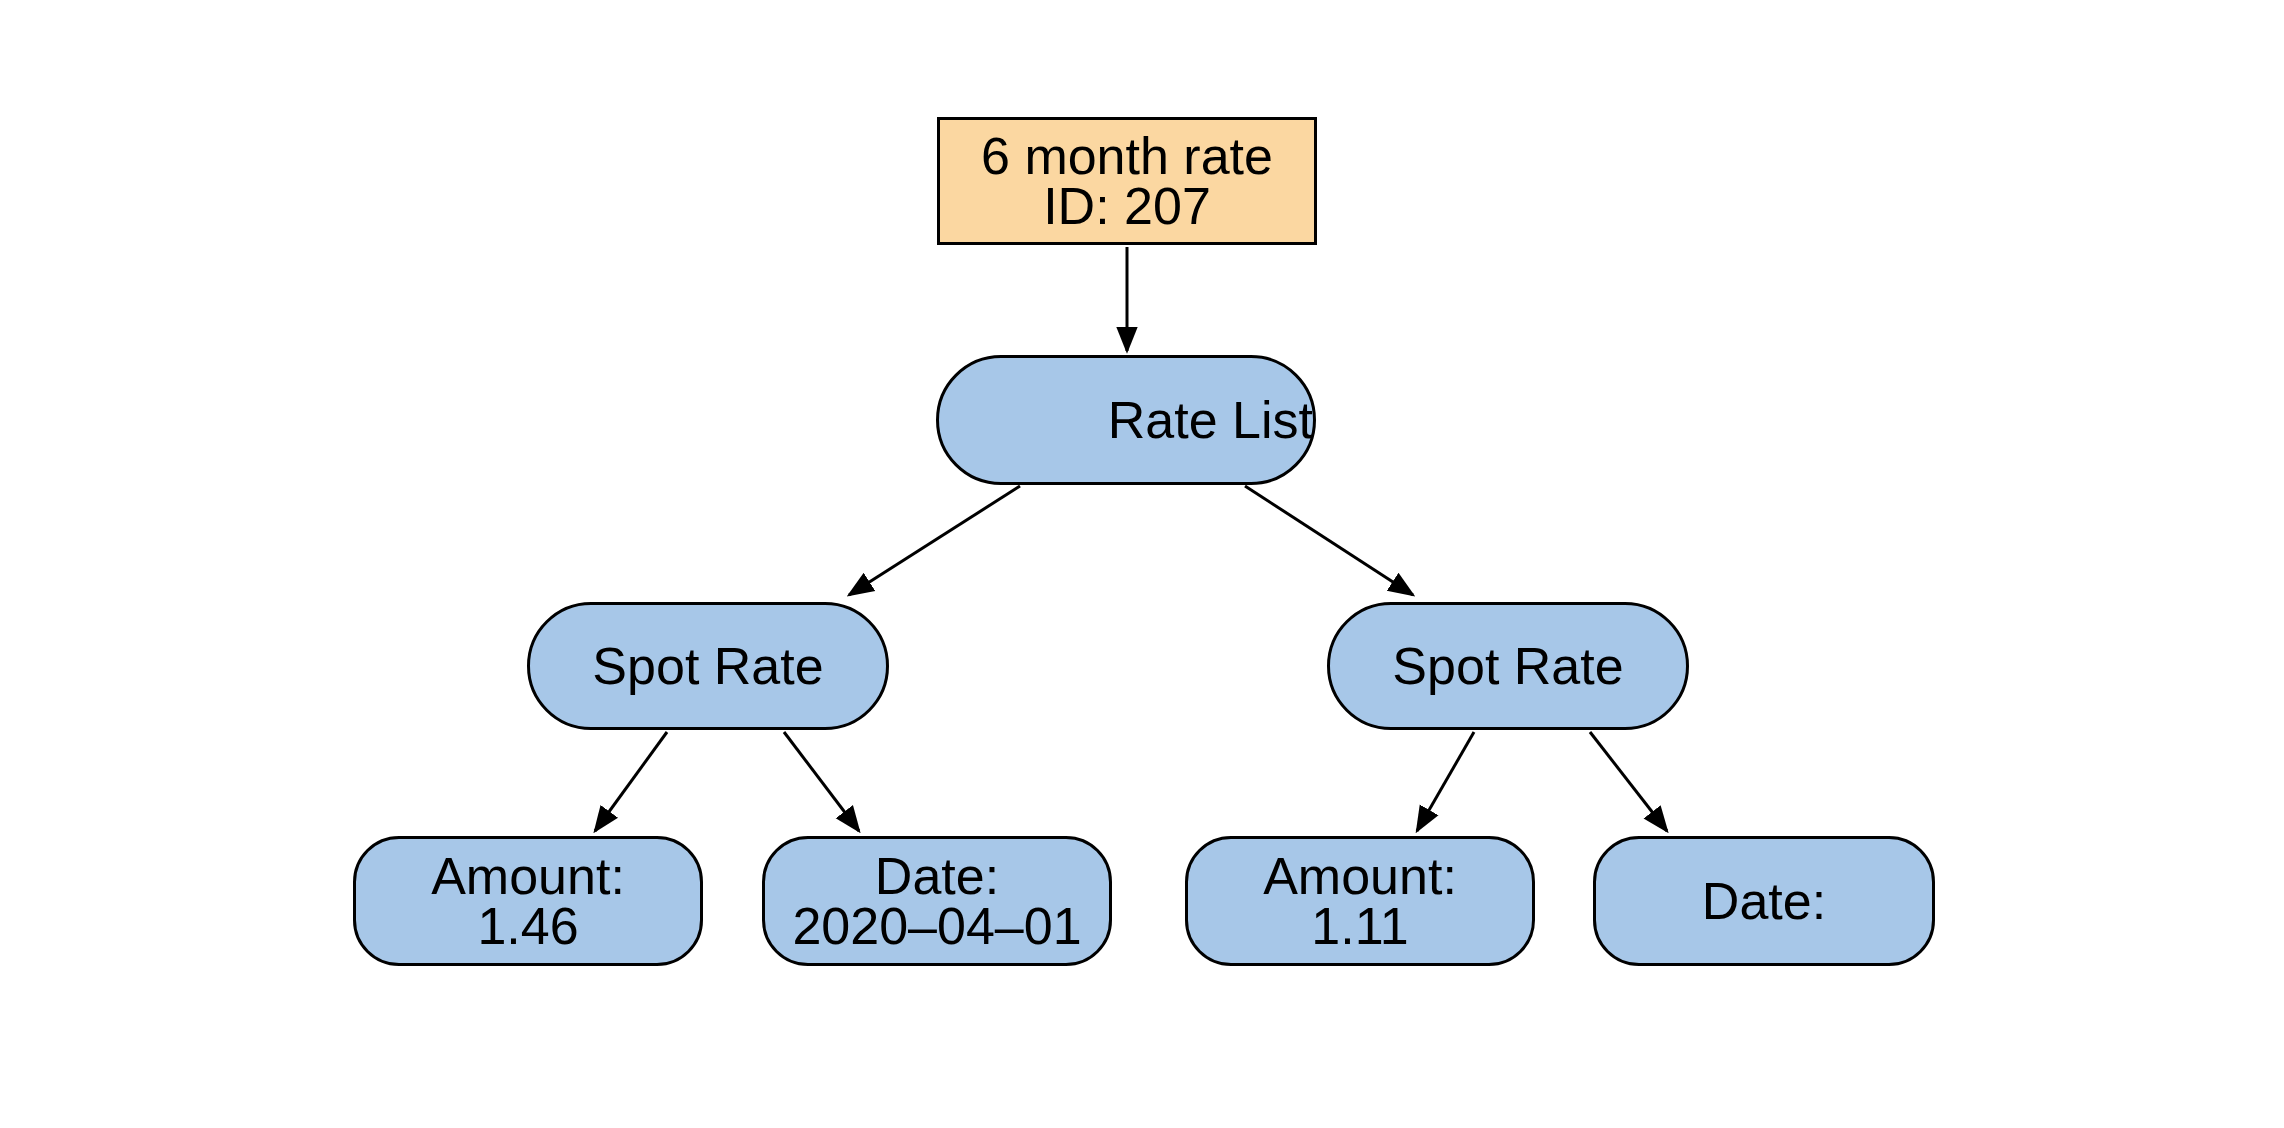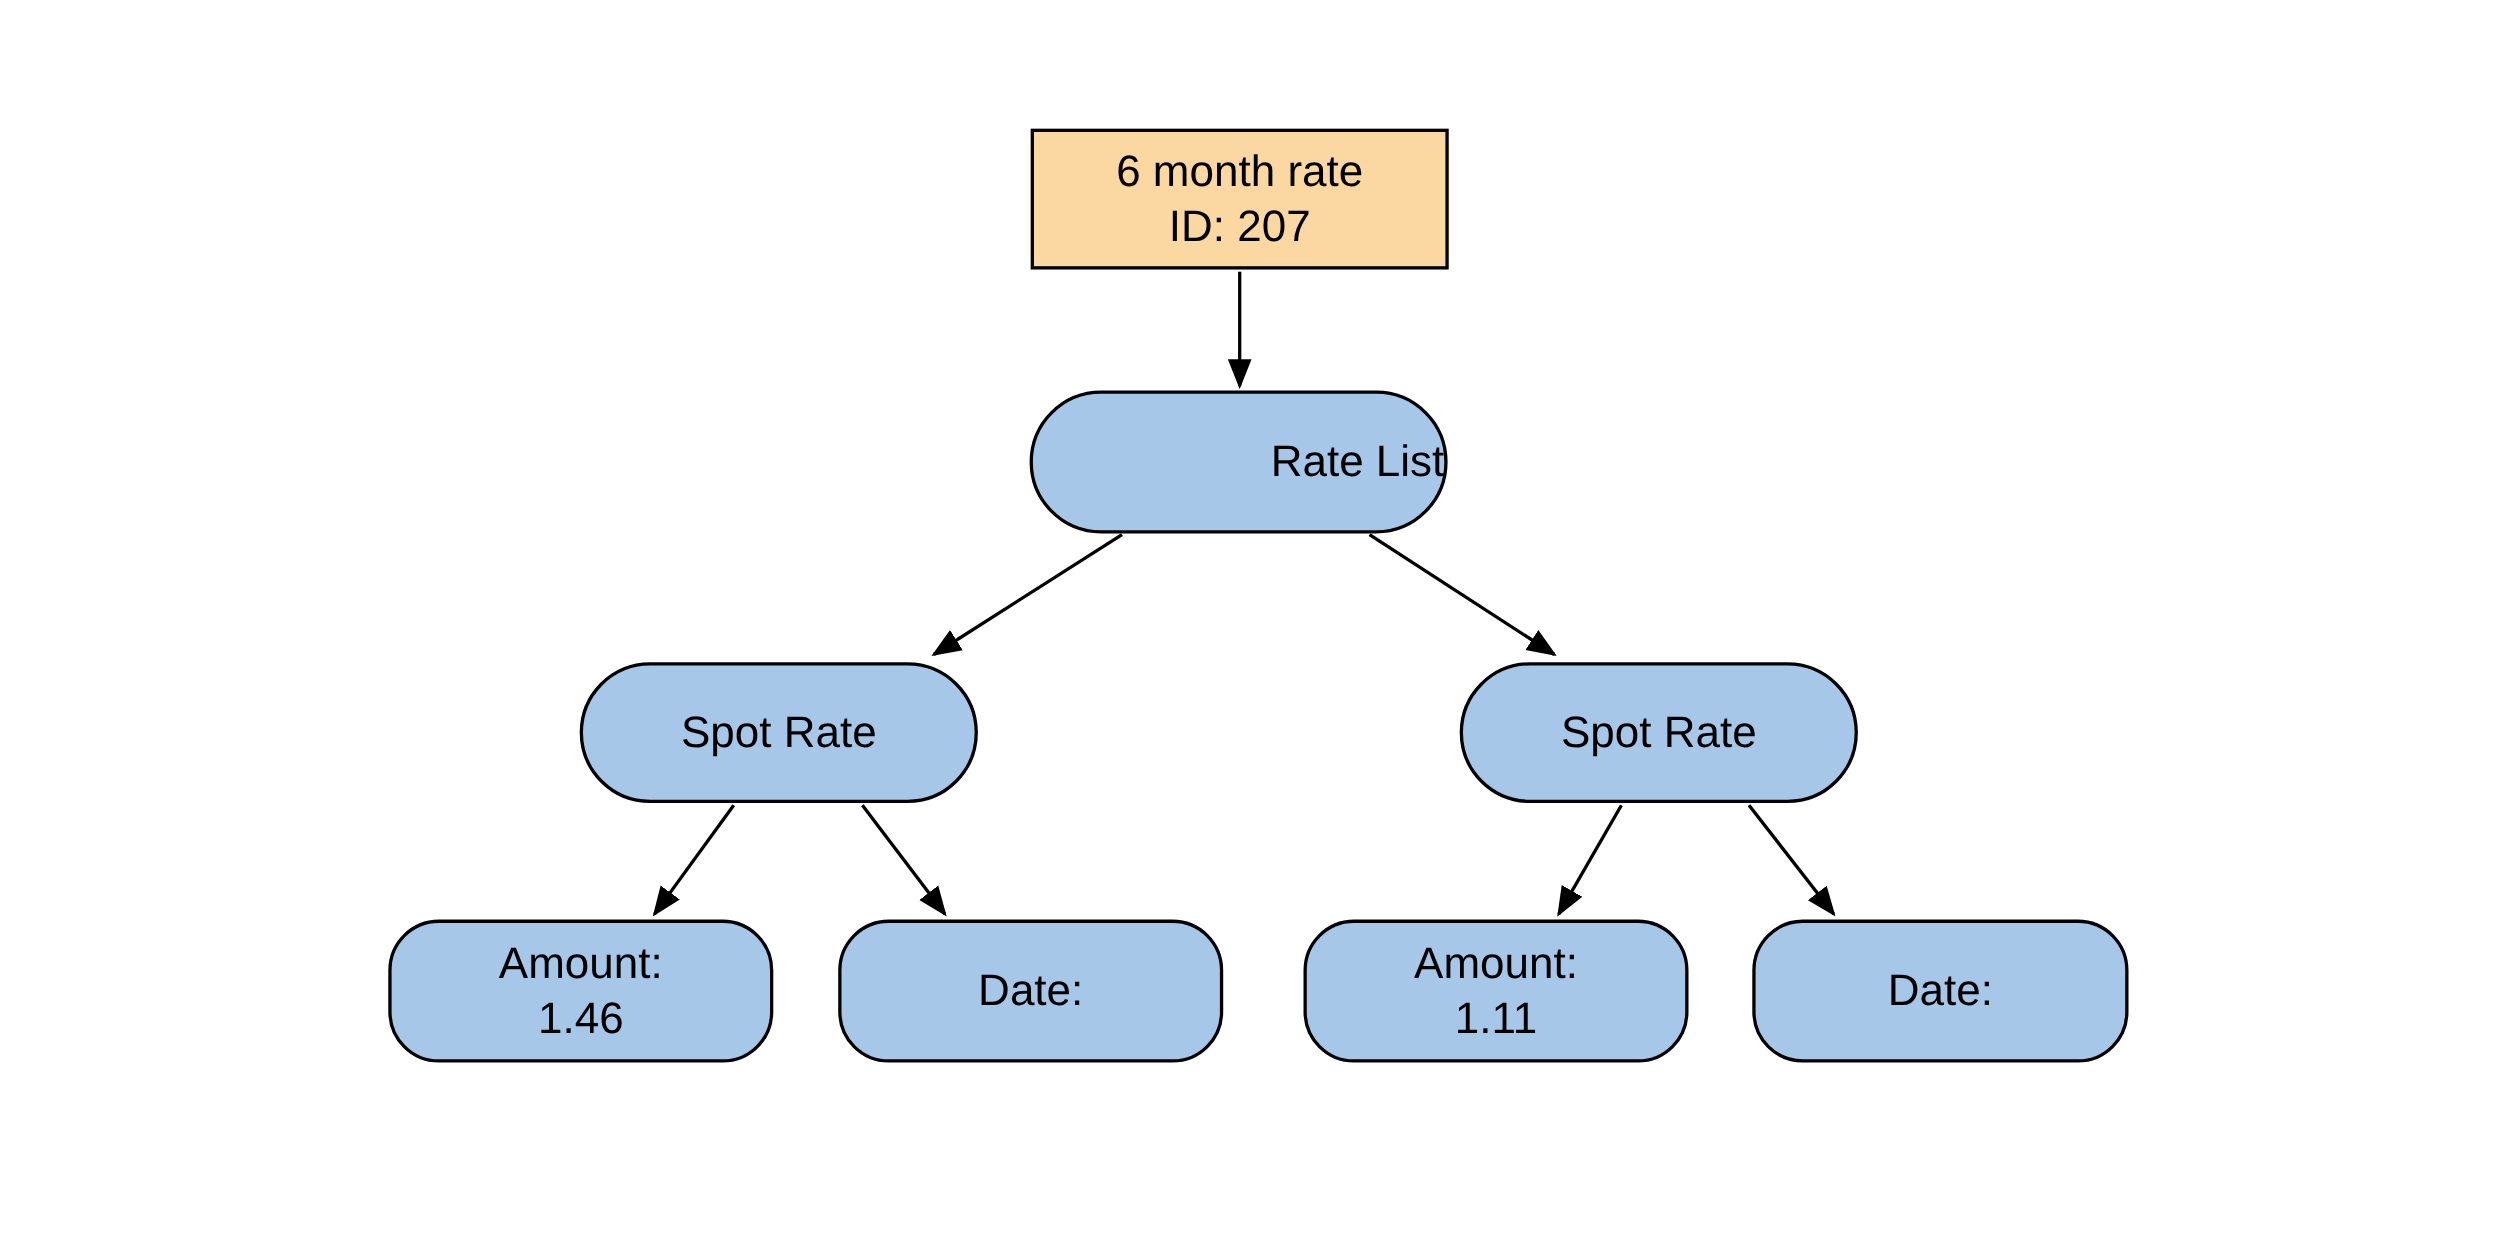--- a/index.html
+++ b/index.html
@@ -35,21 +35,21 @@
     position: absolute;
     box-sizing: border-box;
     border: 3px solid var(--border);
     background: var(--node-fill);
     color: var(--text);
     display: flex;
     flex-direction: column;
     align-items: center;
     justify-content: center;
     text-align: center;
-    font-size: 40px;
+    font-size: 52px;
     line-height: 50px;
   }
   .node--root { background: var(--root-fill); border-radius: 0; }
   .node--stadium { border-radius: 65px; }
   .node--rounded { border-radius: 46px; }
 </style>
 </head>
 <body>
 
 <div class="canvas">
@@ -86,20 +86,21 @@
     <span>Spot Rate</span>
   </div>
 
   <div class="node node--rounded" style="left:353px; top:836px; width:350px; height:130px;">
     <span>Amount:</span>
     <span>1.46</span>
   </div>
 
   <div class="node node--rounded" style="left:762px; top:836px; width:350px; height:130px;">
     <span>Date:</span>
+    <span>2020–04–01</span>
   </div>
 
   <div class="node node--rounded" style="left:1185px; top:836px; width:350px; height:130px;">
     <span>Amount:</span>
     <span>1.11</span>
   </div>
 
   <div class="node node--rounded" style="left:1593px; top:836px; width:342px; height:130px;">
     <span>Date:</span>
   </div>

